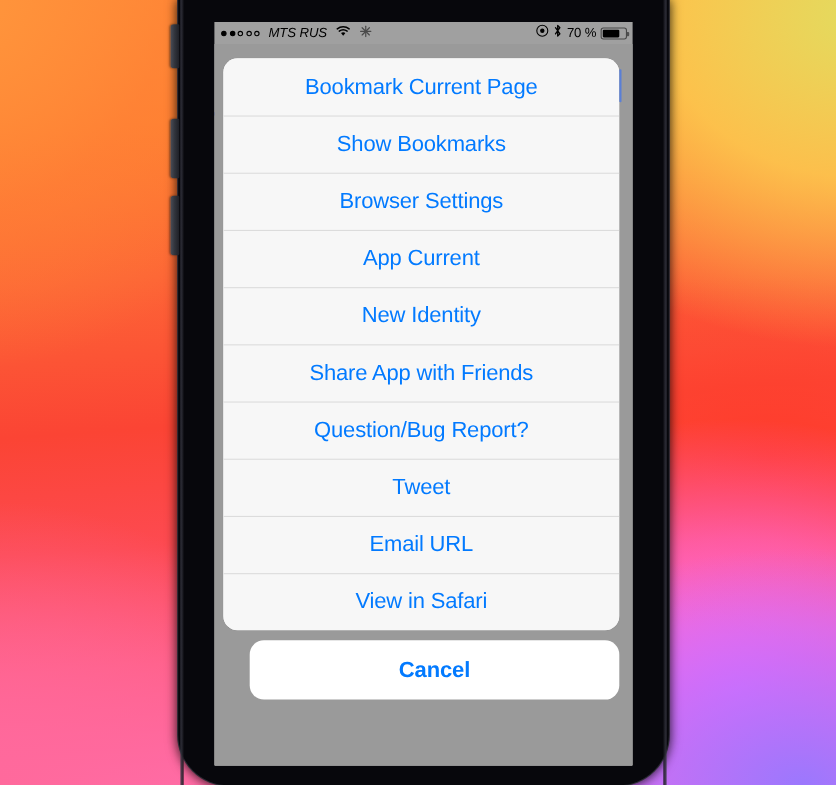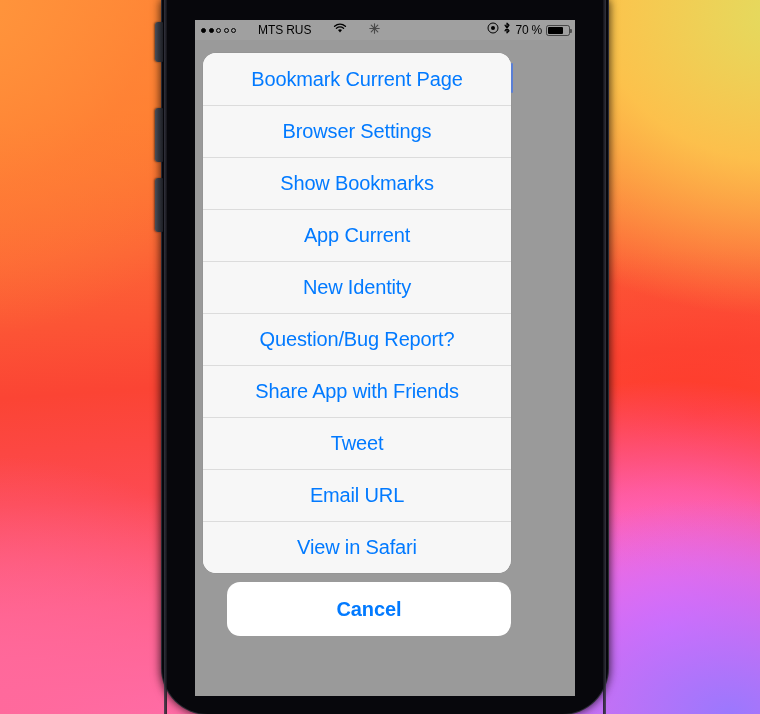--- a/index.html
+++ b/index.html
@@ -107,22 +107,23 @@
     background: #a0a0a0;
     color: #000;
     font-size: 12px;
     line-height: 20px;
   }
   .sb-left {
     position: absolute;
     left: 6px; top: 0;
     display: flex;
     align-items: center;
-    gap: 22px;
+    gap: 8px;
     height: 20px;
+    font-style: italic;
   }
   .sb-center {
     position: absolute;
     left: 0; right: 0; top: 16px;
     text-align: center;
     font-weight: bold;
     font-size: 12px;
     letter-spacing: -0.2px;
   }
   .sb-right {
@@ -188,21 +189,21 @@
     left: 0; top: 20px;
     width: 380px; height: 656px;
     background: #9a9a9a;
   }
 
   
   #action-sheet {
     position: absolute;
     left: 8px;
     top: 33px;
-    width: 308px;
+    width: 360px;
     display: flex;
     flex-direction: column;
   }
   #sheet-list {
     background: #f7f7f7;
     border-radius: 13px;
     overflow: hidden;
     box-shadow: 0 0 0 .5px rgba(0,0,0,.06);
   }
   .sheet-item {
@@ -319,36 +320,36 @@
     </div>
 
     <div id="backdrop"></div>
 
     <div id="action-sheet">
       <div id="sheet-list">
         <div class="sheet-item">
           <span>Bookmark Current Page</span>
         </div>
         <div class="sheet-item">
+          <span>Show Bookmarks</span>
+        </div>
+        <div class="sheet-item">
           <span>Browser Settings</span>
         </div>
         <div class="sheet-item">
-          <span>Show Bookmarks</span>
-        </div>
-        <div class="sheet-item">
           <span>App Current</span>
         </div>
         <div class="sheet-item">
           <span>New Identity</span>
         </div>
         <div class="sheet-item">
+          <span>Share App with Friends</span>
+        </div>
+        <div class="sheet-item">
           <span>Question/Bug Report?</span>
-        </div>
-        <div class="sheet-item">
-          <span>Share App with Friends</span>
         </div>
         <div class="sheet-item">
           <span>Tweet</span>
         </div>
         <div class="sheet-item">
           <span>Email URL</span>
         </div>
         <div class="sheet-item">
           <span>View in Safari</span>
         </div>

